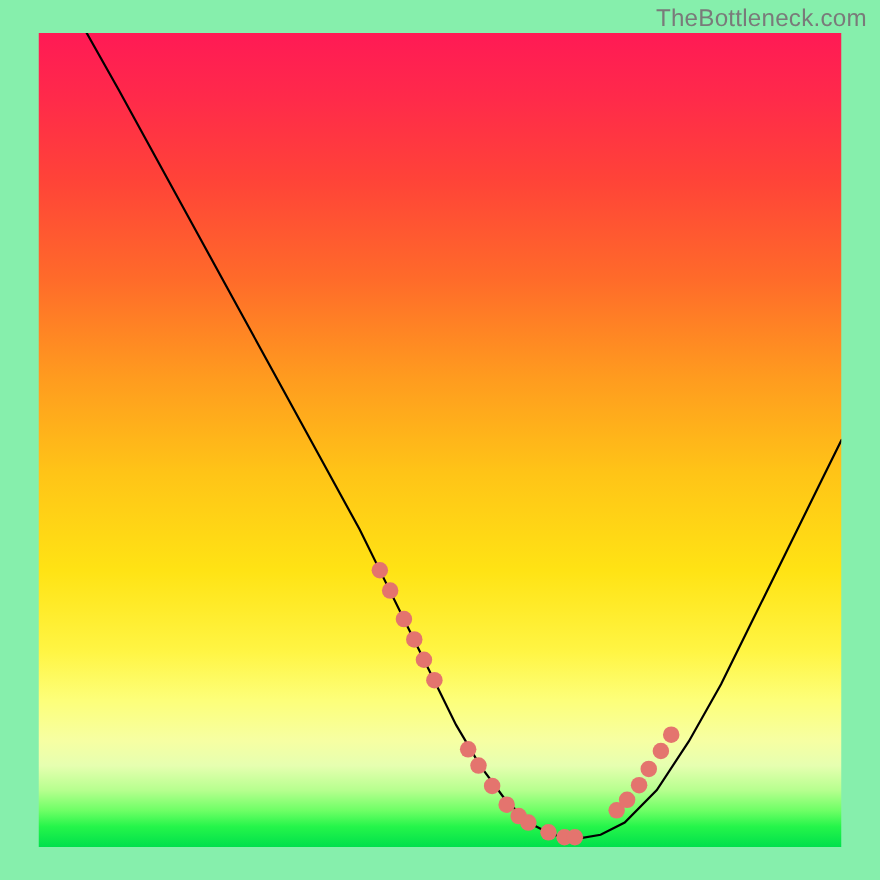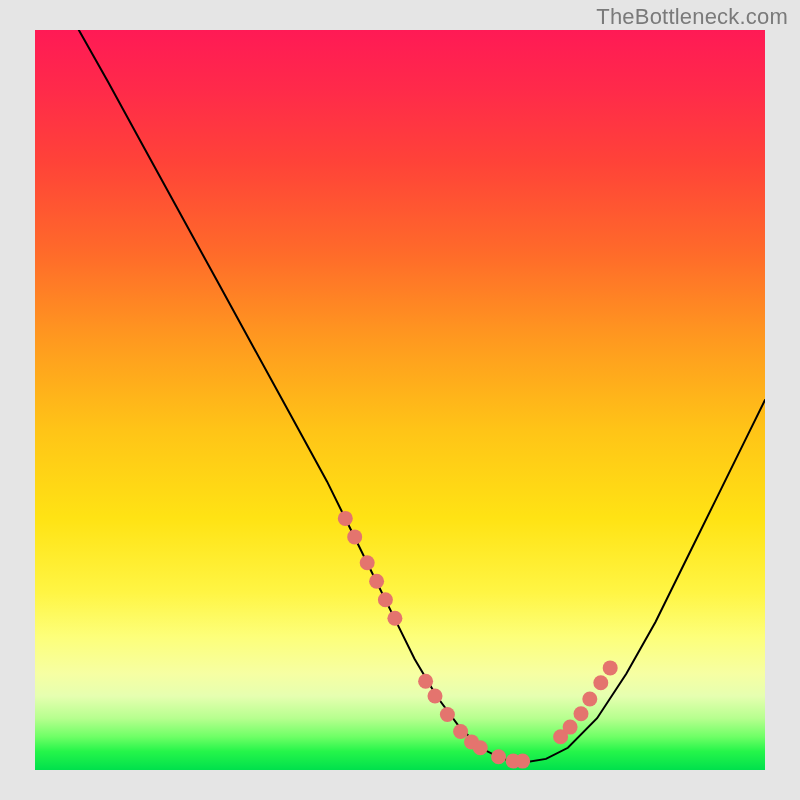--- a/index.html
+++ b/index.html
@@ -10,21 +10,21 @@
     background: #000;
     overflow: hidden;
     font-family: Arial, Helvetica, sans-serif;
   }
   .frame {
     position: absolute;
     left: 0;
     top: 0;
     width: 800px;
     height: 800px;
-    background: #e5e5e5;
+    background: #86efac;
   }
   .watermark {
     position: absolute;
     top: 4px;
     right: 12px;
     color: #7a7a7a;
     font-size: 22px;
     font-weight: 400;
     letter-spacing: 0.2px;
     z-index: 50;

